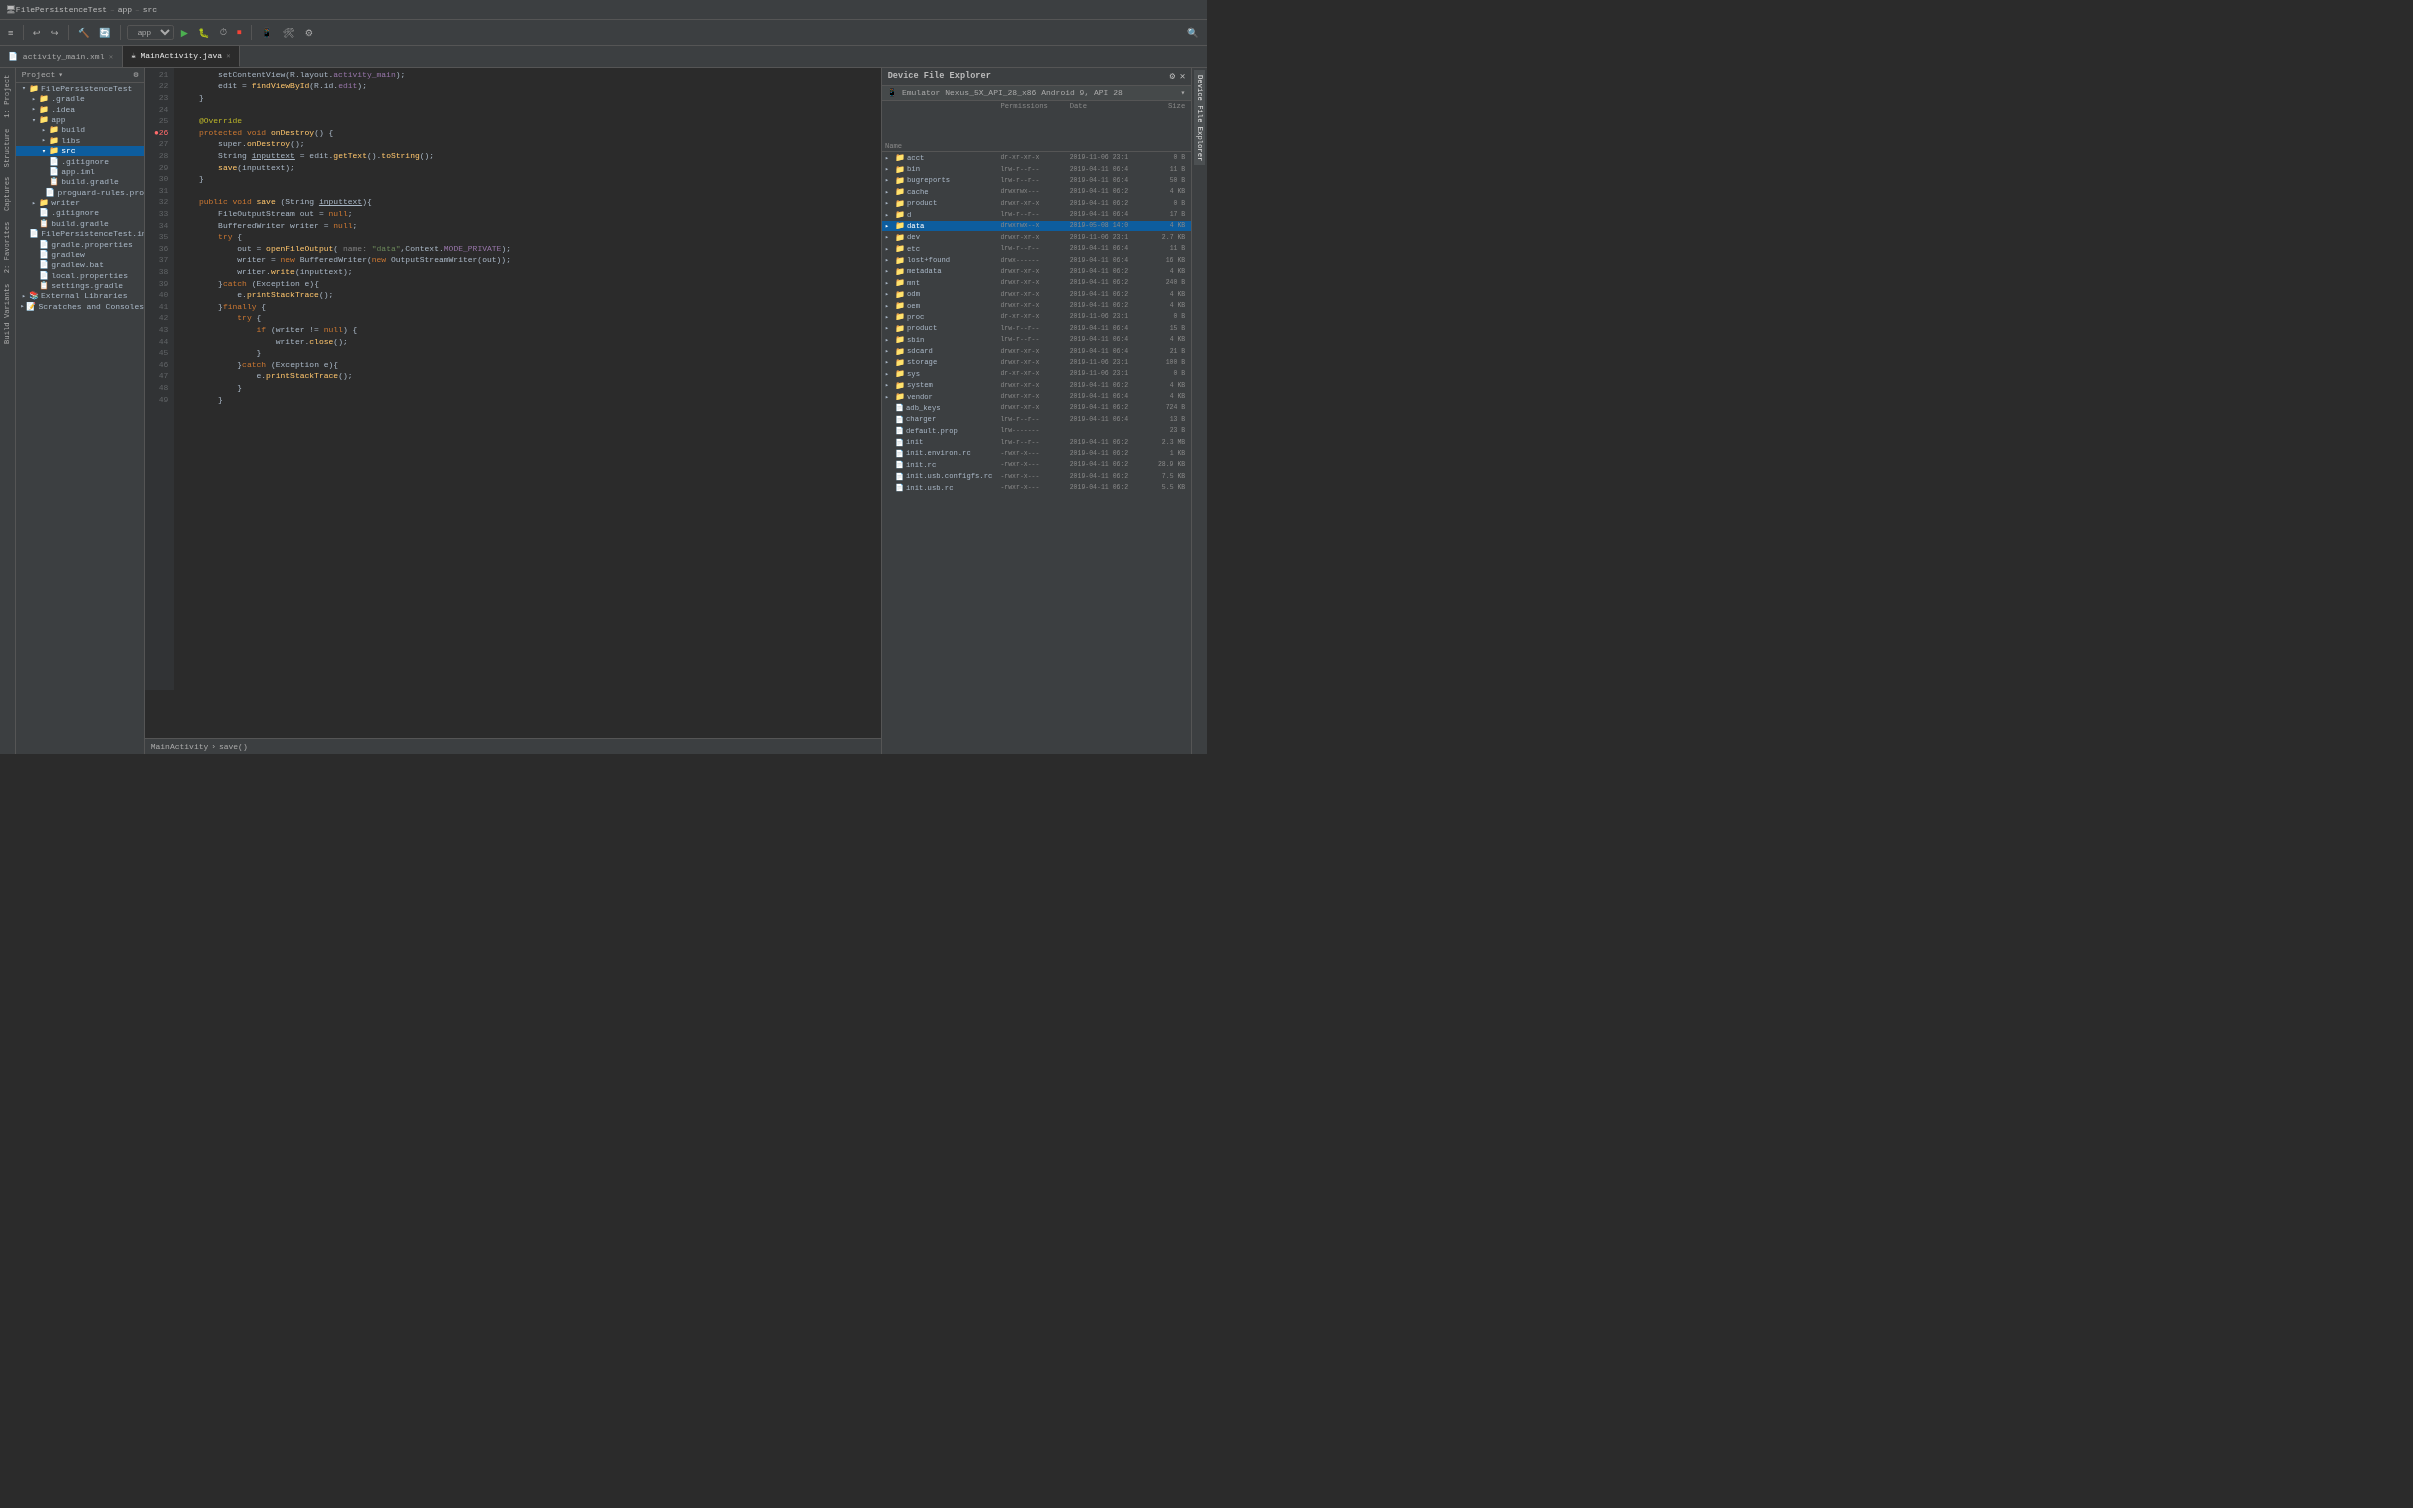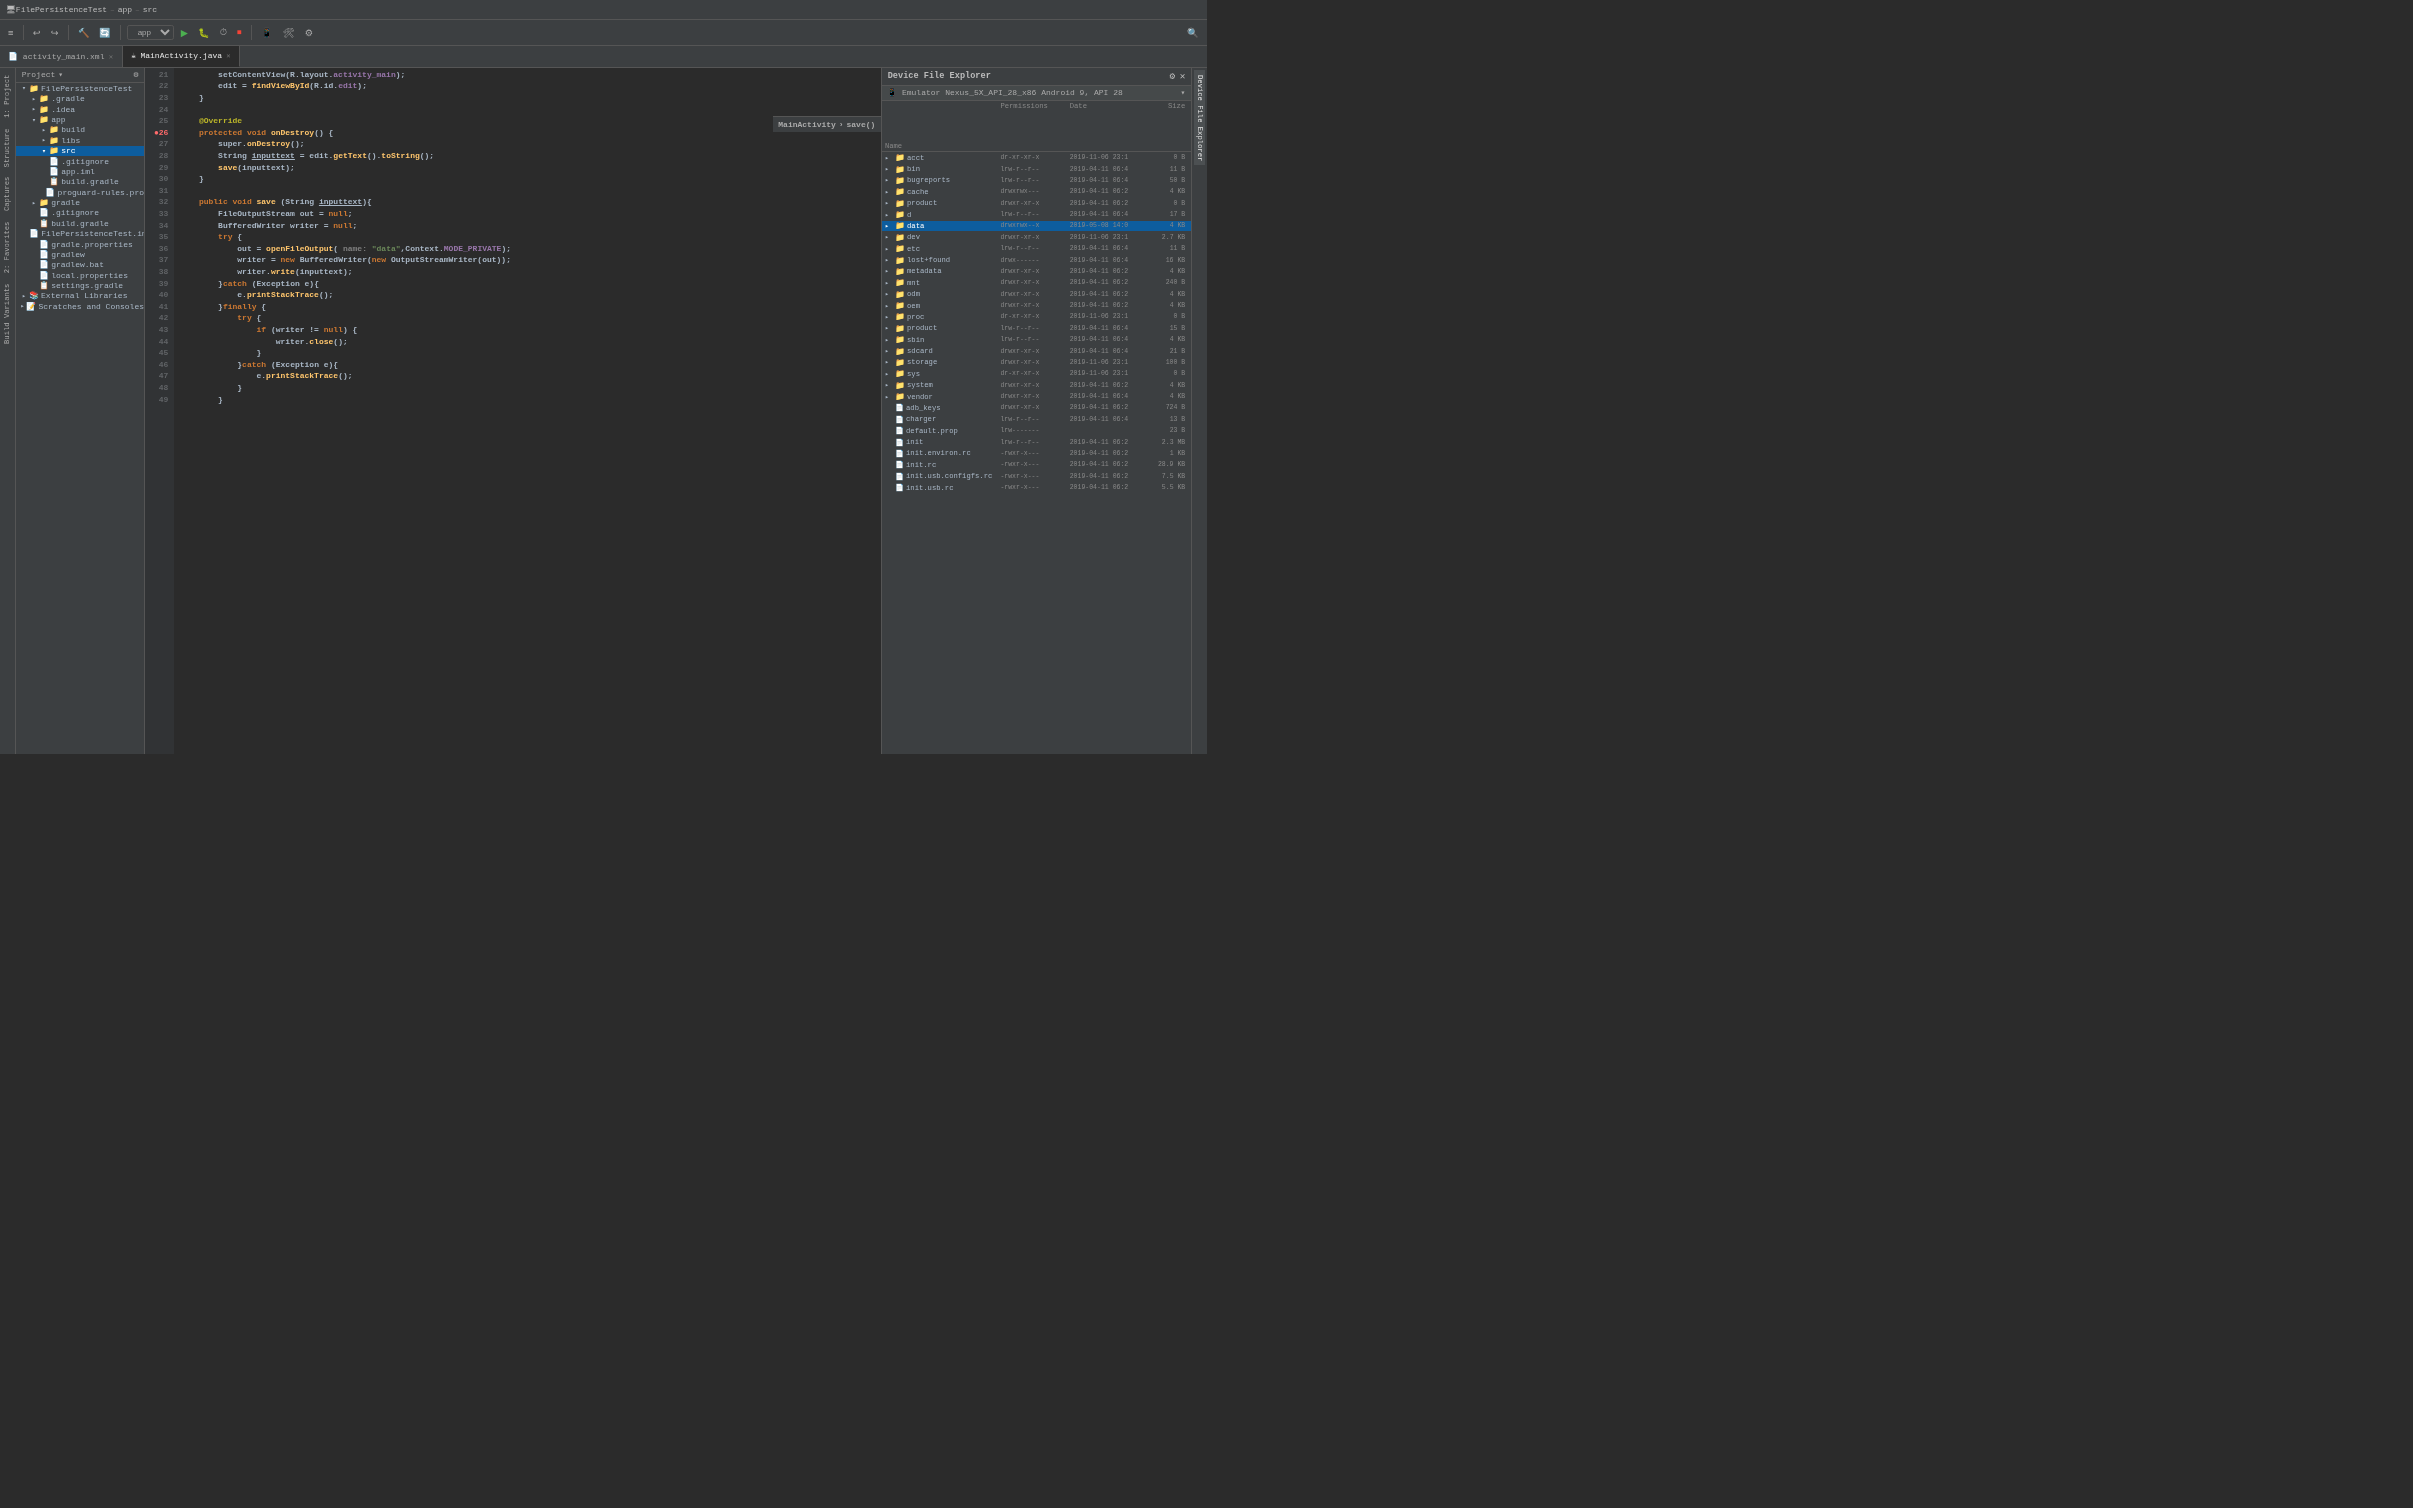--- a/index.html
+++ b/index.html
@@ -154,22 +154,22 @@
       cursor: pointer;
       white-space: nowrap;
     }
 
     
     #code-editor {
       flex: 1;
       background: #2b2b2b;
       overflow: hidden;
       display: flex;
+      flex-direction: column;
       border-right: 0.7px solid #555;
-      font-weight: bold;
     }
     #code-area {
       flex: 1;
       overflow-y: auto;
       display: flex;
     }
     #line-numbers {
       width: 29px;
       background: #313335;
       text-align: right;
@@ -623,21 +623,21 @@
         <span>build.gradle</span>
       </div>
       <div class="tree-item" style="padding-left:23px;">
         <span class="arrow"> </span>
         <span class="node-icon">📄</span>
         <span>proguard-rules.pro</span>
       </div>
       <div class="tree-item" style="padding-left:13px;">
         <span class="arrow">▸</span>
         <span class="node-icon">📁</span>
-        <span>gradle</span>
+        <span>writer</span>
       </div>
       <div class="tree-item" style="padding-left:13px;">
         <span class="arrow"> </span>
         <span class="node-icon">📄</span>
         <span>.gitignore</span>
       </div>
       <div class="tree-item" style="padding-left:13px;">
         <span class="arrow"> </span>
         <span class="node-icon" style="color:#4caf50;">📋</span>
         <span>build.gradle</span>

